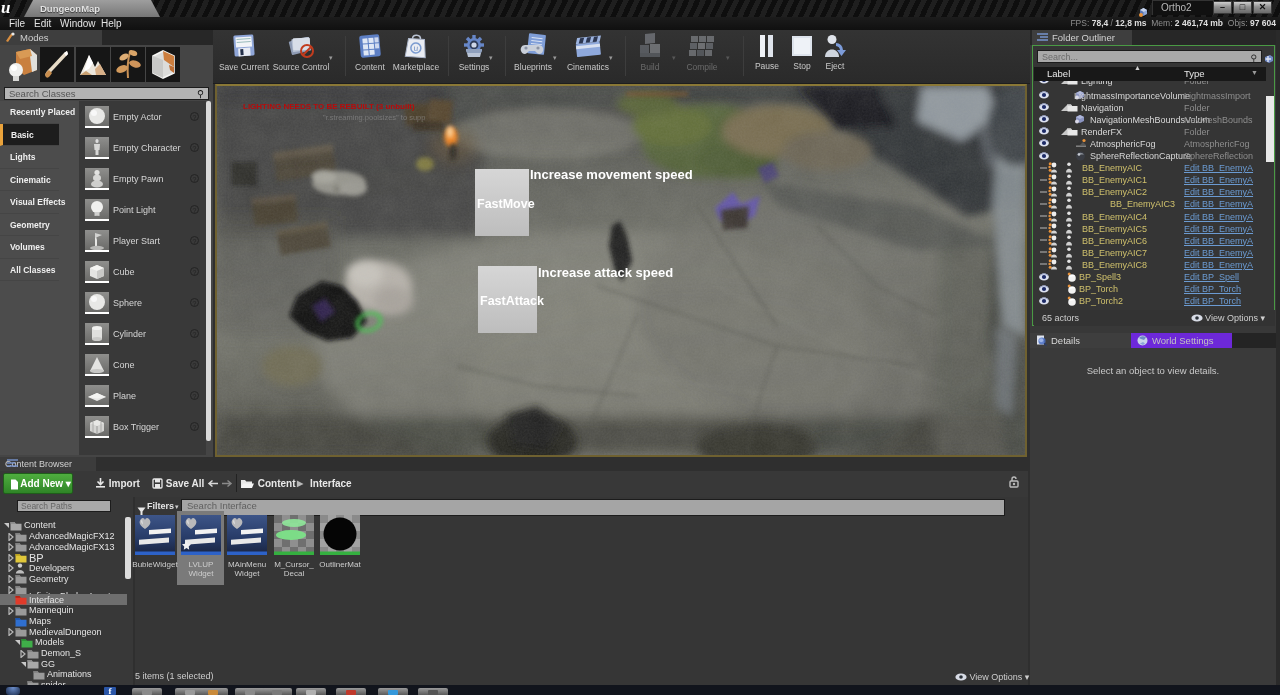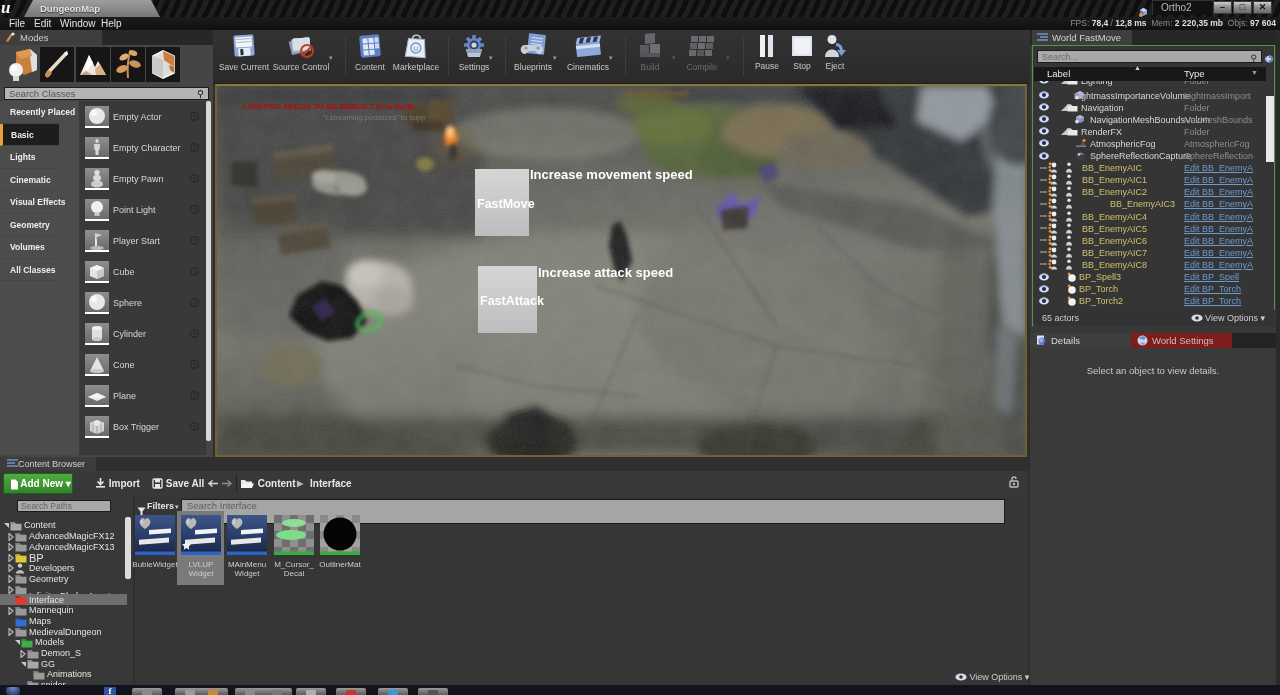--- a/index.html
+++ b/index.html
@@ -48,34 +48,34 @@
 #wotabbar{left:1030px;top:30px;width:250px;height:15px;background:#272727;}
 #wotab{left:1032px;top:30px;width:100px;height:15px;background:#3e3e3e;color:#d2d2d2;font-size:9.5px;line-height:15px;}
 #outliner{left:1032px;top:45px;width:243px;height:281px;background:#353535;border:1px solid #4a9a44;}
 #wosearch{left:4px;top:4px;width:225px;height:13px;background:#a9a9a9;border:1px solid #1c1c1c;color:#6b6b6b;font-size:9px;line-height:12px;padding-left:4px;}
 #woheader{left:1px;top:21px;width:232px;height:14px;background:#181818;color:#e8e8e8;font-size:9.5px;}
 .worow{position:absolute;left:1px;width:232px;height:12.4px;font-size:9px;color:#d8d8d8;}
 #wofooter{left:1px;top:264px;width:241px;height:16px;background:#333333;color:#cfcfcf;font-size:9px;line-height:16px;}
 #woscroll{left:233px;top:50px;width:8px;height:66px;background:#e8e8e8;}
 #dettabs{left:1030px;top:333px;width:250px;height:15px;background:#242424;}
 #dettab1{left:1030px;top:333px;width:101px;height:15px;background:#3e3e3e;color:#d8d8d8;font-size:9.5px;line-height:15px;}
-#dettab2{left:1131px;top:333px;width:101px;height:15px;background:#7f1d1d;color:#c2c2c2;font-size:9.5px;line-height:15px;}
+#dettab2{left:1131px;top:333px;width:101px;height:15px;background:#6d28d9;color:#c2c2c2;font-size:9.5px;line-height:15px;}
 #detbody{left:1030px;top:348px;width:246px;height:337px;background:#3a3a3a;color:#c9c9c9;font-size:9.5px;text-align:center;}
 #rightedge{left:1276px;top:30px;width:4px;height:655px;background:#2a2a2a;}
 
 #cbrowser{left:0;top:457px;width:1028px;height:228px;background:#2f2f2f;}
 #cbtab{left:0;top:457px;width:96px;height:14px;background:#3c3c3c;color:#d0d0d0;font-size:9px;line-height:14px;}
 #cbtoolbar{left:0;top:471px;width:1028px;height:26px;background:#383838;}
 #addnew{left:3px;top:473px;width:70px;height:21px;background:linear-gradient(#4fae3f,#2f8527);border:1px solid #1f5e1a;border-radius:2px;color:#fff;font-weight:bold;font-size:10px;line-height:19px;text-align:center;}
 .cbtbtext{position:absolute;top:474px;color:#e8e8e8;font-weight:bold;font-size:10px;line-height:20px;}
 #cbleft{left:0;top:497px;width:133px;height:188px;background:#383838;}
 #searchpaths{left:17px;top:500px;width:94px;height:12px;background:#a9a9a9;border:1px solid #1c1c1c;color:#666;font-size:8.5px;line-height:11px;padding-left:3px;}
 #cbmain{left:135px;top:497px;width:893px;height:188px;background:#363636;}
 #filters{left:140px;top:500px;color:#e6e6e6;font-weight:bold;font-size:9.5px;}
-#searchif{left:181px;top:499px;width:824px;height:25px;background:#a5a5a5;border:1px solid #1c1c1c;color:#5f5f5f;font-size:9.5px;line-height:12px;padding-left:5px;}
+#searchif{left:181px;top:499px;width:824px;height:17px;background:#a5a5a5;border:1px solid #1c1c1c;color:#5f5f5f;font-size:9.5px;line-height:12px;padding-left:5px;}
 .tile{position:absolute;top:515px;width:40px;height:40px;}
 .tlabel{position:absolute;color:#cdcdcd;font-size:8px;text-align:center;width:52px;}
 #cbfooter{left:135px;top:668px;width:893px;height:17px;color:#cdcdcd;font-size:9px;line-height:17px;}
 
 #taskbar{left:0;top:685px;width:1280px;height:10px;background:#11141c;}
 </style>
 </head>
 <body>
 <div id="app">
   
@@ -91,21 +91,21 @@
   <div class="abs" id="orthotab">Ortho2</div>
   <div class="abs winbtn" style="left:1213px;">–</div>
   <div class="abs winbtn" style="left:1233px;">□</div>
   <div class="abs winbtn" style="left:1253px;">✕</div>
   
   <div class="abs" id="menubar">
     <div class="abs menuitem" style="left:9px;">File</div>
     <div class="abs menuitem" style="left:34px;">Edit</div>
     <div class="abs menuitem" style="left:60px;">Window</div>
     <div class="abs menuitem" style="left:101px;">Help</div>
-    <div class="abs" id="stats"><span>FPS: </span><b>78,4</b><span> / </span><b>12,8 ms</b><span>&nbsp; Mem: </span><b>2 220,35 mb</b><span>&nbsp; Objs: </span><b>97 604</b></div>
+    <div class="abs" id="stats"><span>FPS: </span><b>78,4</b><span> / </span><b>12,8 ms</b><span>&nbsp; Mem: </span><b>2 461,74 mb</b><span>&nbsp; Objs: </span><b>97 604</b></div>
   </div>
   
   <div class="abs" id="toolbar">
 
     <div class="tbtn" style="left:1px;width:60px;">
       <svg class="ticon" width="26" height="27" viewBox="0 0 26 27">
           <g transform="rotate(-4 13 13)">
             <rect x="3" y="2" width="20" height="21" rx="1.5" fill="#8fa6d8"></rect>
             <rect x="5" y="4" width="16" height="10" fill="#f2f4f8"></rect>
             <rect x="7" y="15" width="12" height="8" fill="#e8ecf4"></rect>
@@ -559,21 +559,21 @@
   </div>
   
   <div class="abs" id="rightcol"></div>
   <div class="abs" id="wotabbar"></div>
   <div class="abs" id="wotab"><svg width="11" height="10" viewBox="0 0 11 10" style="position:absolute;left:5px;top:2.5px;">
         <g stroke="#7c9bd8" stroke-width="1.4">
           <line x1="0" y1="1" x2="11" y2="1"></line>
           <line x1="3" y1="4" x2="11" y2="4"></line>
           <line x1="0" y1="7" x2="11" y2="7"></line>
         </g>
-      </svg><span style="margin-left:20px;">World FastMove</span></div>
+      </svg><span style="margin-left:20px;">Folder Outliner</span></div>
   <div class="abs" id="outliner">
     <div class="abs" id="wosearch">Search...<span style="position:absolute;right:4px;top:1px;color:#222;">⚲</span></div>
     <div style="position:absolute;right:-1px;top:5px;width:12px;height:12px;"><svg width="12" height="12" viewBox="0 0 12 12">
           <path d="M2 4 L7 2 L10 4 L10 8 L6 10 L2 8 Z" fill="#6f88c4"></path>
           <path d="M5 3 L5 9 M2.5 6 L8 6" stroke="#dfe6f4" stroke-width="1.4"></path>
         </svg></div>
     <div class="abs" id="woheader">
         <span style="position:absolute;left:13px;top:1px;">Label</span>
         <span style="position:absolute;left:100px;top:-3px;font-size:7px;color:#cfcfcf;">▲</span>
         <span style="position:absolute;left:150px;top:1px;">Type</span>
@@ -957,21 +957,21 @@
     </div>
   <div class="abs" id="rightedge"></div>
   
   <div class="abs" id="cbrowser"></div>
   <div class="abs" id="cbtab"><svg width="11" height="10" viewBox="0 0 11 10" style="position:absolute;left:7px;top:2px;">
         <g stroke="#7c9bd8" stroke-width="1.3">
           <line x1="0" y1="1" x2="11" y2="1"></line>
           <line x1="0" y1="4" x2="8" y2="4"></line>
           <line x1="0" y1="7" x2="11" y2="7"></line>
         </g>
-      </svg><span style="margin-left:18px;">Content Browser</span></div>
+      </svg><span style="margin-left:5px;">Content Browser</span></div>
   <div class="abs" id="cbtoolbar"></div>
   <div class="abs" id="addnew"><svg width="9" height="11" viewBox="0 0 9 11" style="position:absolute;left:6px;top:5px;">
         <path d="M1 0.5 L5.5 0.5 L8 3 L8 10.5 L1 10.5 Z" fill="#fff"></path>
       </svg><span style="margin-left:15px;">Add New ▾</span></div>
   
   <div class="cbtbtext" style="left:95px;"><svg width="11" height="11" viewBox="0 0 11 11" style="vertical-align:-2px;">
         <path d="M5.5 0 L5.5 6 M2.5 3.5 L5.5 6.5 L8.5 3.5" stroke="#e8e8e8" stroke-width="1.6" fill="none"></path>
         <rect x="1" y="8" width="9" height="1.6" fill="#e8e8e8"></rect>
       </svg> Import</div>
   <div class="cbtbtext" style="left:152px;"><svg width="11" height="11" viewBox="0 0 11 11" style="vertical-align:-2px;">
@@ -1292,20 +1292,21 @@
       </svg></div>
   <div class="abs tlabel" style="left:129px;top:560px;">BubleWidget</div>
   <div class="abs tlabel" style="left:175px;top:560px;">LVLUP<br>Widget</div>
   <div class="abs tlabel" style="left:221px;top:560px;">MAinMenu<br>Widget</div>
   <div class="abs tlabel" style="left:268px;top:560px;">M_Cursor_<br>Decal</div>
   <div class="abs tlabel" style="left:314px;top:560px;">OutlinerMat</div>
   <div class="abs" style="left:955px;top:672px;color:#cdcdcd;font-size:9px;"><svg width="12" height="8" viewBox="0 0 12 8" style="vertical-align:-1px;">
         <ellipse cx="6" cy="4" rx="5.6" ry="3.6" fill="#d8dce6"></ellipse>
         <circle cx="6" cy="4" r="1.8" fill="#2a3138"></circle>
       </svg> View Options&nbsp;▾</div>
+  <div class="abs" id="cbfooter">5 items (1 selected)</div>
   
   <div class="abs" id="taskbar"></div><div class="abs" style="left:6px;top:687px;width:14px;height:8px;background:radial-gradient(circle at 50% 10%, #6a8cc8, #1a2a4a);border-radius:3px;"></div><div class="abs" style="left:104px;top:687px;width:12px;height:8px;background:#2a56a8;border-radius:1px;color:#fff;font-size:9px;font-weight:bold;text-align:center;line-height:9px;font-family:'Liberation Serif',serif;">f</div><div class="abs" style="left:132px;top:688px;width:30px;height:7px;background:linear-gradient(#9a9a9a,#5a5a5a);border-radius:2px 2px 0 0;">
       <div style="margin:1.5px auto 0;width:10px;height:5px;background:#8a8a8a;border-radius:1px;"></div>
     </div><div class="abs" style="left:175px;top:688px;width:30px;height:7px;background:linear-gradient(#9a9a9a,#5a5a5a);border-radius:2px 2px 0 0;">
       <div style="margin:1.5px auto 0;width:10px;height:5px;background:#9a9a9a;border-radius:1px;"></div>
     </div><div class="abs" style="left:198px;top:688px;width:30px;height:7px;background:linear-gradient(#9a9a9a,#5a5a5a);border-radius:2px 2px 0 0;">
       <div style="margin:1.5px auto 0;width:10px;height:5px;background:#c98a3a;border-radius:1px;"></div>
     </div><div class="abs" style="left:235px;top:688px;width:30px;height:7px;background:linear-gradient(#9a9a9a,#5a5a5a);border-radius:2px 2px 0 0;">
       <div style="margin:1.5px auto 0;width:10px;height:5px;background:#8a8a8a;border-radius:1px;"></div>
     </div><div class="abs" style="left:262px;top:688px;width:30px;height:7px;background:linear-gradient(#9a9a9a,#5a5a5a);border-radius:2px 2px 0 0;">

